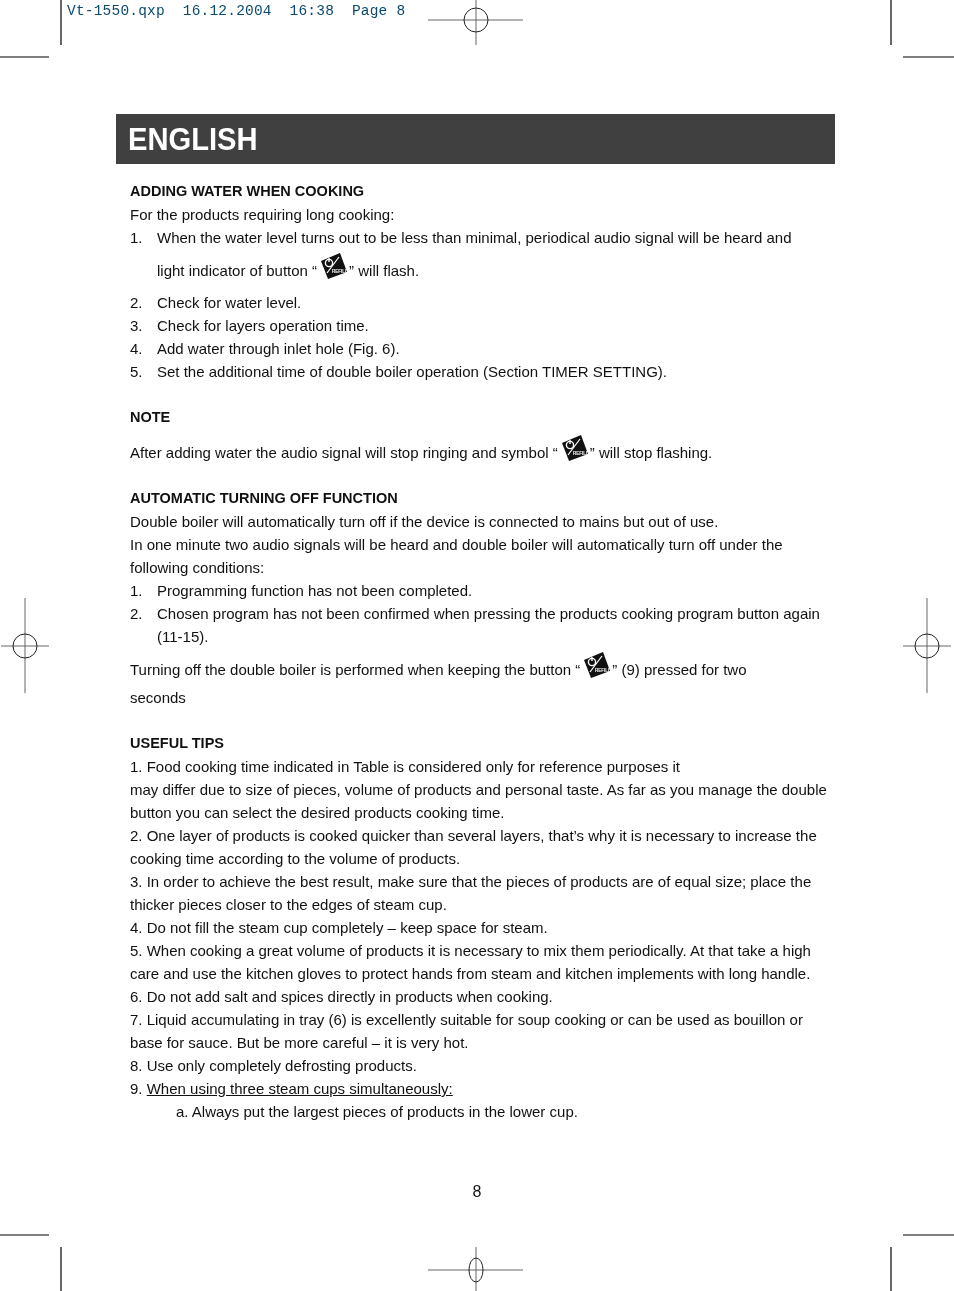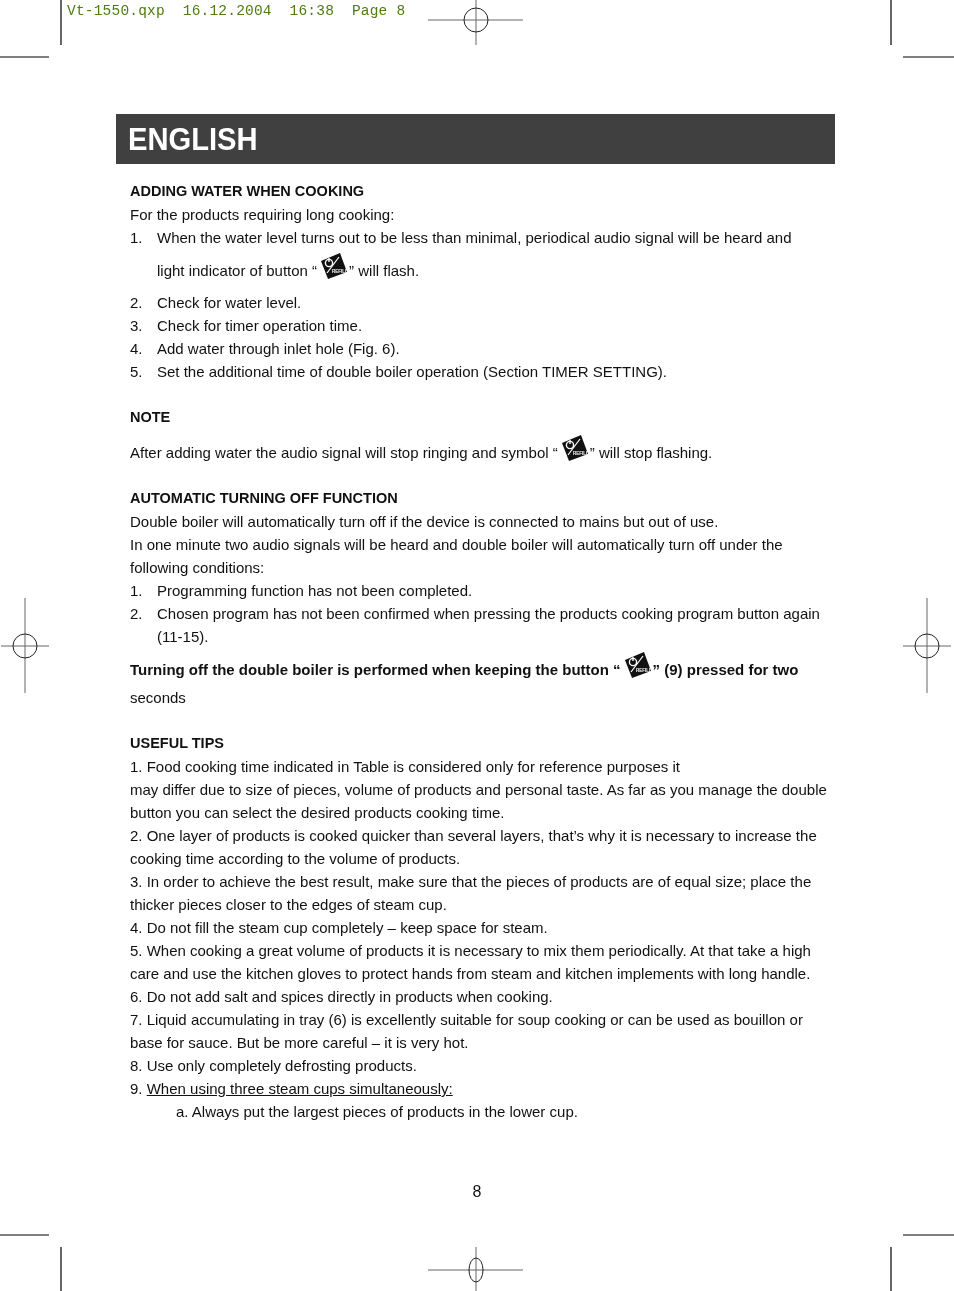--- a/index.html
+++ b/index.html
@@ -4,21 +4,21 @@
 <style>
   html, body { margin: 0; padding: 0; }
   body {
     width: 954px; height: 1291px; position: relative; overflow: hidden;
     background: #ffffff; color: #111111;
     font-family: "Liberation Sans", "DejaVu Sans", sans-serif;
   }
   .slug {
     position: absolute; left: 67px; top: 3px;
     font-family: "Liberation Mono", "DejaVu Sans Mono", monospace;
-    font-size: 14.5px; letter-spacing: 0.2px; color: #4d7c0f; white-space: pre;
+    font-size: 14.5px; letter-spacing: 0.2px; color: #0c4a6e; white-space: pre;
   }
   .marks { position: absolute; left: 0; top: 0; width: 954px; height: 1291px; }
   .banner {
     position: absolute; left: 116px; top: 114px; width: 719px; height: 50px;
     background: #404040;
   }
   .banner-title {
     position: absolute; left: 12px; top: 8px;
     color: #ffffff; font-weight: bold; font-size: 31px; letter-spacing: 0px;
     transform: scaleX(0.94); transform-origin: left;
@@ -111,21 +111,21 @@
           </svg><span>” will flash.</span>
       </span>
     </span>
   </div>
   <div class="li">
     <span class="n">2.</span>
     <span class="t">Check for water level.</span>
   </div>
   <div class="li">
     <span class="n">3.</span>
-    <span class="t">Check for timer operation time.</span>
+    <span class="t">Check for layers operation time.</span>
   </div>
   <div class="li">
     <span class="n">4.</span>
     <span class="t">Add water through inlet hole (Fig. 6).</span>
   </div>
   <div class="li">
     <span class="n">5.</span>
     <span class="t">Set the additional time of double boiler operation (Section TIMER SETTING).</span>
   </div>
 
@@ -144,21 +144,21 @@
   <div class="p">Double boiler will automatically turn off if the device is connected to mains but out of use.</div>
   <div class="p">In one minute two audio signals will be heard and double boiler will automatically turn off under the following conditions:</div>
   <div class="li">
     <span class="n">1.</span>
     <span class="t">Programming function has not been completed.</span>
   </div>
   <div class="li">
     <span class="n">2.</span>
     <span class="t">Chosen program has not been confirmed when pressing the products cooking program button again (11-15).</span>
   </div>
-  <div class="p" style="line-height:40px; margin-top:2px;font-weight:bold;">
+  <div class="p" style="line-height:40px; margin-top:2px;">
     <span>Turning off the double boiler is performed when keeping the button “</span><svg class="icon">
         <use href="#refill-icon"></use>
       </svg><span>” (9) pressed for two</span>
   </div>
   <div class="p" style="margin-top:-4px;">seconds</div>
 
   <div class="gap"></div>
 
   <div class="p h">USEFUL TIPS</div>
   <div class="p">1. Food cooking time indicated in Table is considered only for reference purposes it</div>

